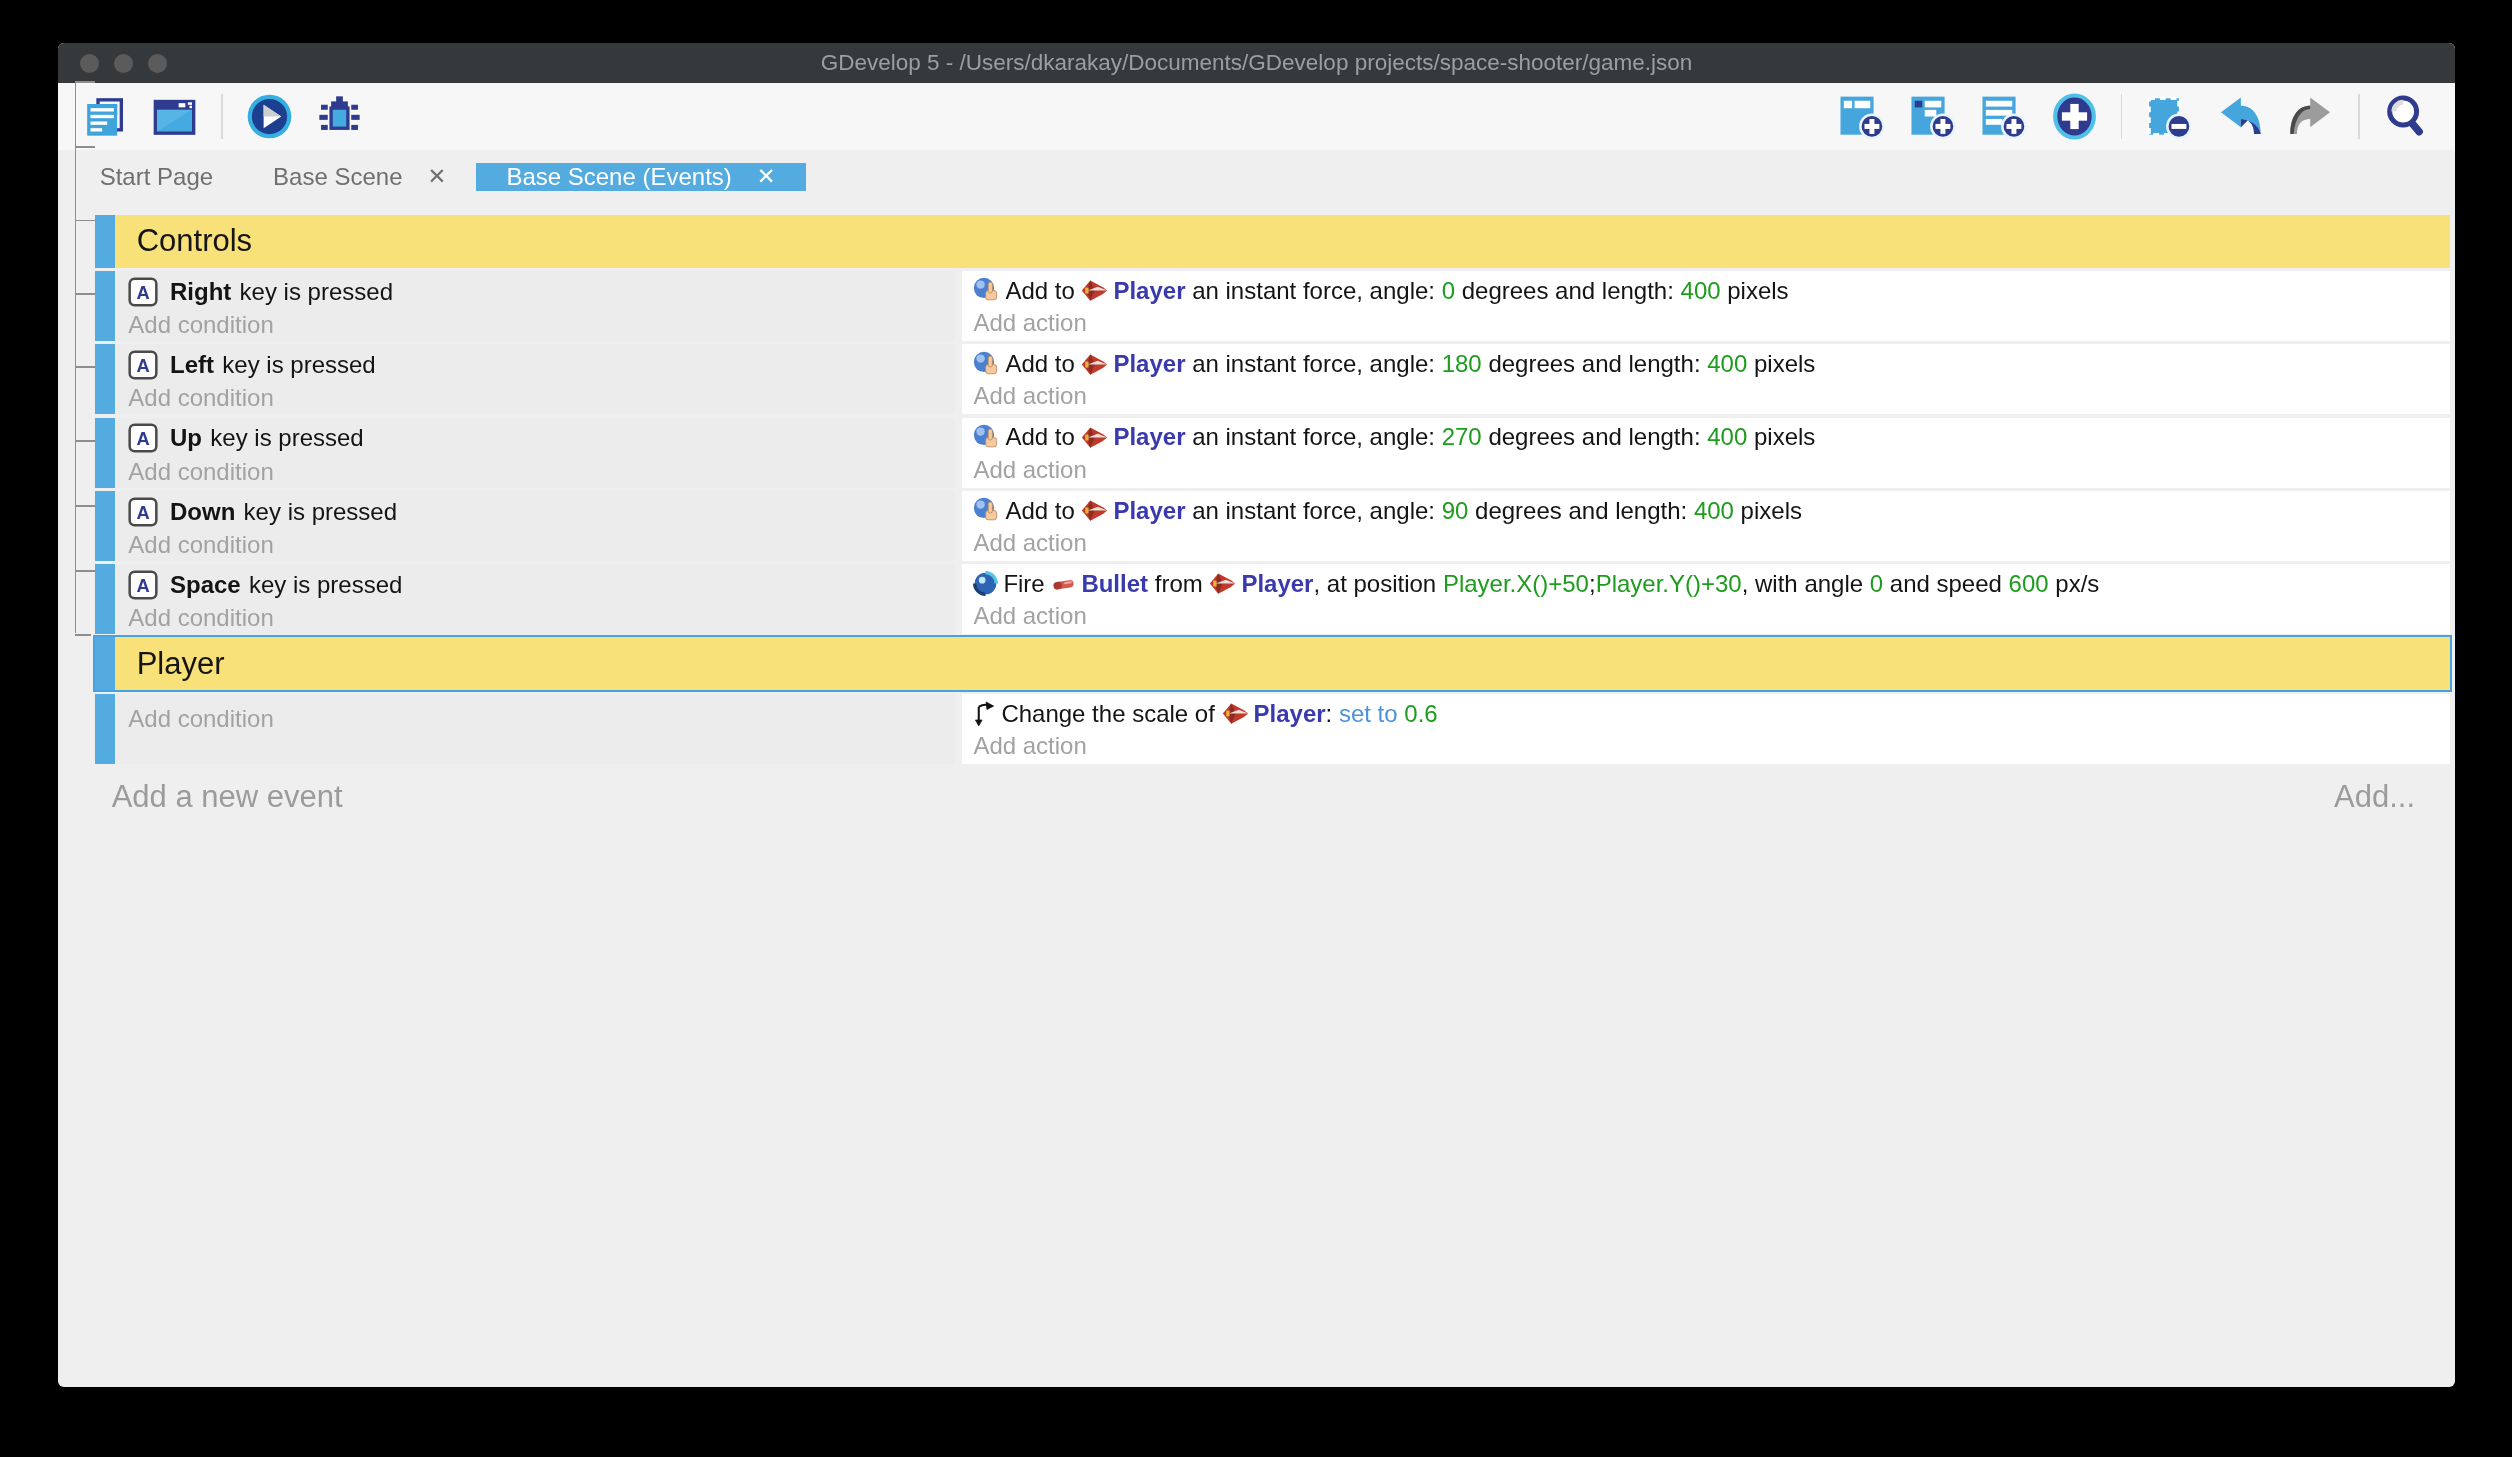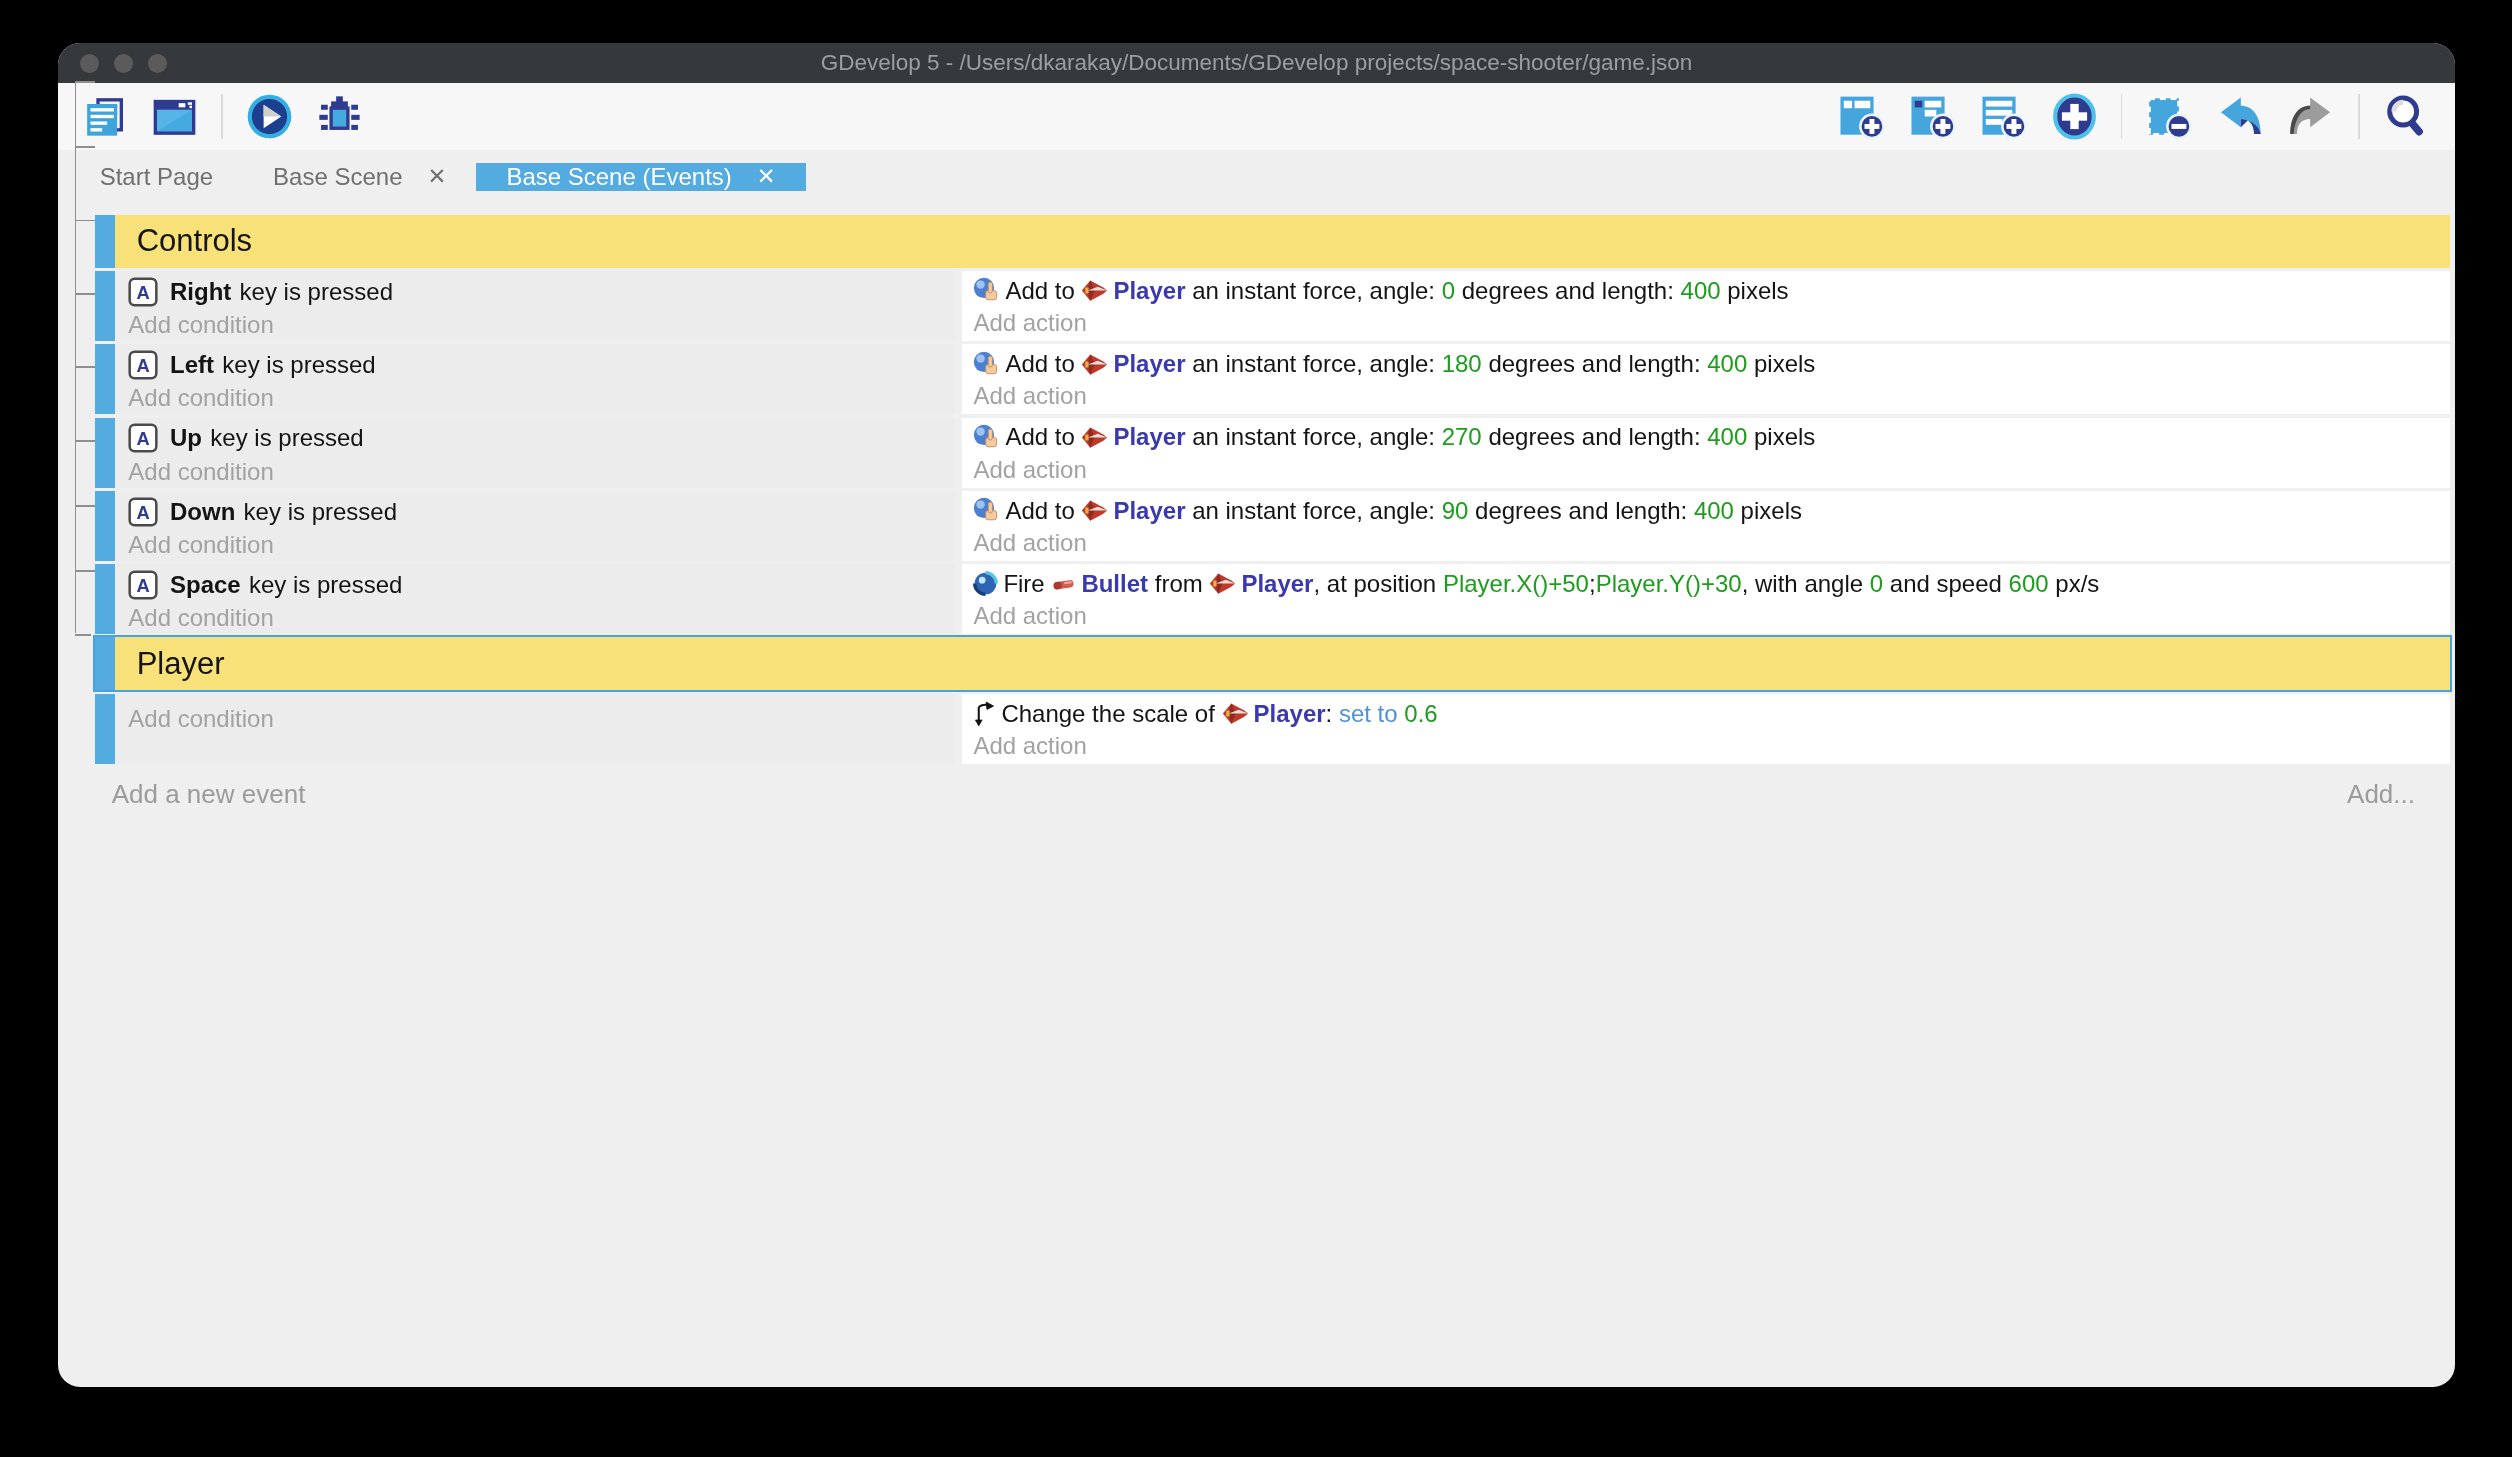--- a/index.html
+++ b/index.html
@@ -3,21 +3,21 @@
 <meta charset="utf-8">
 <style>
   html,body{margin:0;padding:0;}
   body{
     width:2512px;height:1458px;background:#000;
     font-family:"Liberation Sans", sans-serif;
     position:relative;overflow:hidden;
   }
   .window{
     position:absolute;left:58px;top:43px;width:2397px;height:1344px;
-    border-radius:22px;overflow:hidden;background:#EFEFEF;
+    border-radius:6px;overflow:hidden;background:#EFEFEF;
     box-shadow:0 16.7px 50px rgba(0,0,0,.6);
   }
   
   .titlebar{height:40px;background:#35393C;position:relative;
     display:flex;align-items:center;justify-content:center;}
   .traffic{position:absolute;left:21.7px;top:10.8px;display:flex;gap:15px;}
   .light{width:19px;height:19px;border-radius:50%;background:#5B5B5B;}
   .title-text{color:#9B9FA3;font-size:22.5px;}
   
   .toolbar{height:67px;background:#F7F7F7;display:flex;align-items:center;
@@ -51,21 +51,21 @@
   .obj{color:#3A3AAE;font-weight:bold;}
   .green{color:#1D9C1D;}
   .blue{color:#4C93DB;}
   .keyname{margin:0 8.3px 0 6.7px;font-weight:bold;}
   .icon{display:inline-flex;align-items:center;margin-right:5px;}
   .icon svg{display:block;}
   
   .tick{position:absolute;height:1.7px;background:#8E8E8E;}
   .vline{position:absolute;width:1.7px;background:#8E8E8E;}
   .footer-row{position:relative;margin:15px 5px 0 37px;display:flex;
-    justify-content:space-between;font-size:26px;color:#9B9B9B;}
+    justify-content:space-between;font-size:31px;color:#9B9B9B;}
   .add-new-event{margin-left:16.7px;cursor:pointer;}
   .add-more{margin-right:35px;cursor:pointer;margin-left:20px;}
 </style>
 </head>
 <body>
 
 <div class="window">
 
   <div class="titlebar">
     <div class="traffic">

